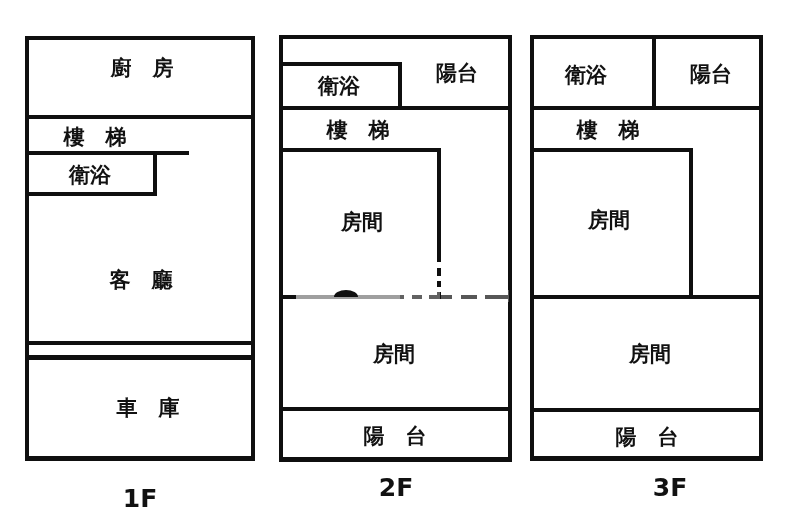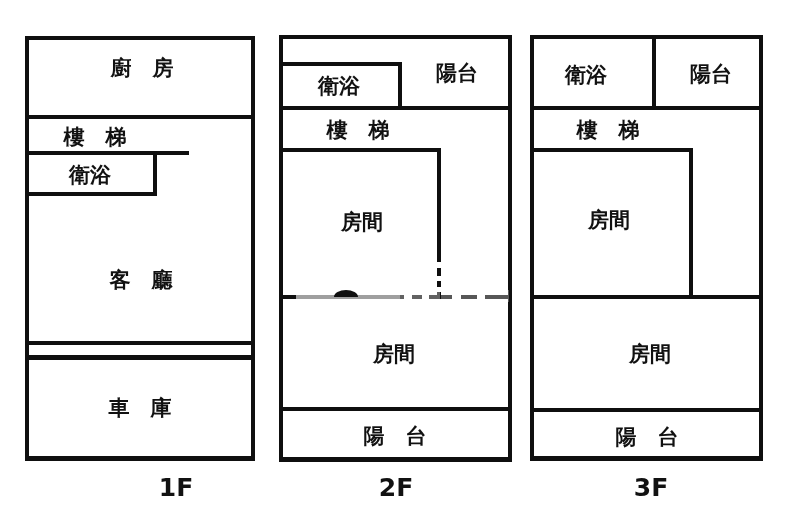--- a/index.html
+++ b/index.html
@@ -44,22 +44,22 @@
     <div class="wall" style="left:25px;top:151px;width:164px;height:4px;"></div>
     <div class="wall" style="left:153px;top:151px;width:4px;height:45px;"></div>
     <div class="wall" style="left:25px;top:192px;width:132px;height:4px;"></div>
     <div class="wall" style="left:25px;top:341px;width:230px;height:4px;"></div>
     <div class="wall" style="left:25px;top:355px;width:230px;height:5px;"></div>
 
     <span class="room-label" style="left:142px;top:68px;">廚　房</span>
     <span class="room-label" style="left:95px;top:137px;">樓　梯</span>
     <span class="room-label" style="left:90px;top:175px;">衛浴</span>
     <span class="room-label" style="left:141px;top:280px;">客　廳</span>
-    <span class="room-label" style="left:140px;top:408px;">車　庫</span>
-    <span class="floor-label" style="left:140px;top:487px;margin-left:36px;">1F</span>
+    <span class="room-label" style="left:148px;top:408px;">車　庫</span>
+    <span class="floor-label" style="left:140px;top:498px;">1F</span>
   </div>
 
   <div>
     <div class="wall" style="left:279px;top:35px;width:4px;height:426px;"></div>
     <div class="wall" style="left:279px;top:35px;width:233px;height:4px;"></div>
     <div class="wall" style="left:508px;top:35px;width:4px;height:426px;"></div>
     <div class="wall" style="left:279px;top:457px;width:233px;height:5px;"></div>
     <div class="wall" style="left:279px;top:62px;width:123px;height:4px;"></div>
     <div class="wall" style="left:398px;top:62px;width:4px;height:48px;"></div>
     <div class="wall" style="left:279px;top:106px;width:233px;height:4px;"></div>
@@ -100,16 +100,16 @@
     <div class="wall" style="left:689px;top:148px;width:4px;height:151px;"></div>
     <div class="wall" style="left:530px;top:295px;width:233px;height:4px;"></div>
     <div class="wall" style="left:530px;top:408px;width:233px;height:4px;"></div>
 
     <span class="room-label" style="left:586px;top:75px;">衛浴</span>
     <span class="room-label" style="left:711px;top:74px;">陽台</span>
     <span class="room-label" style="left:608px;top:130px;">樓　梯</span>
     <span class="room-label" style="left:609px;top:220px;">房間</span>
     <span class="room-label" style="left:650px;top:354px;">房間</span>
     <span class="room-label" style="left:647px;top:437px;">陽　台</span>
-    <span class="floor-label" style="left:651px;top:487px;">3F</span>
+    <span class="floor-label" style="left:670px;top:487px;">3F</span>
   </div>
 
 </div>
 
 </body></html>

